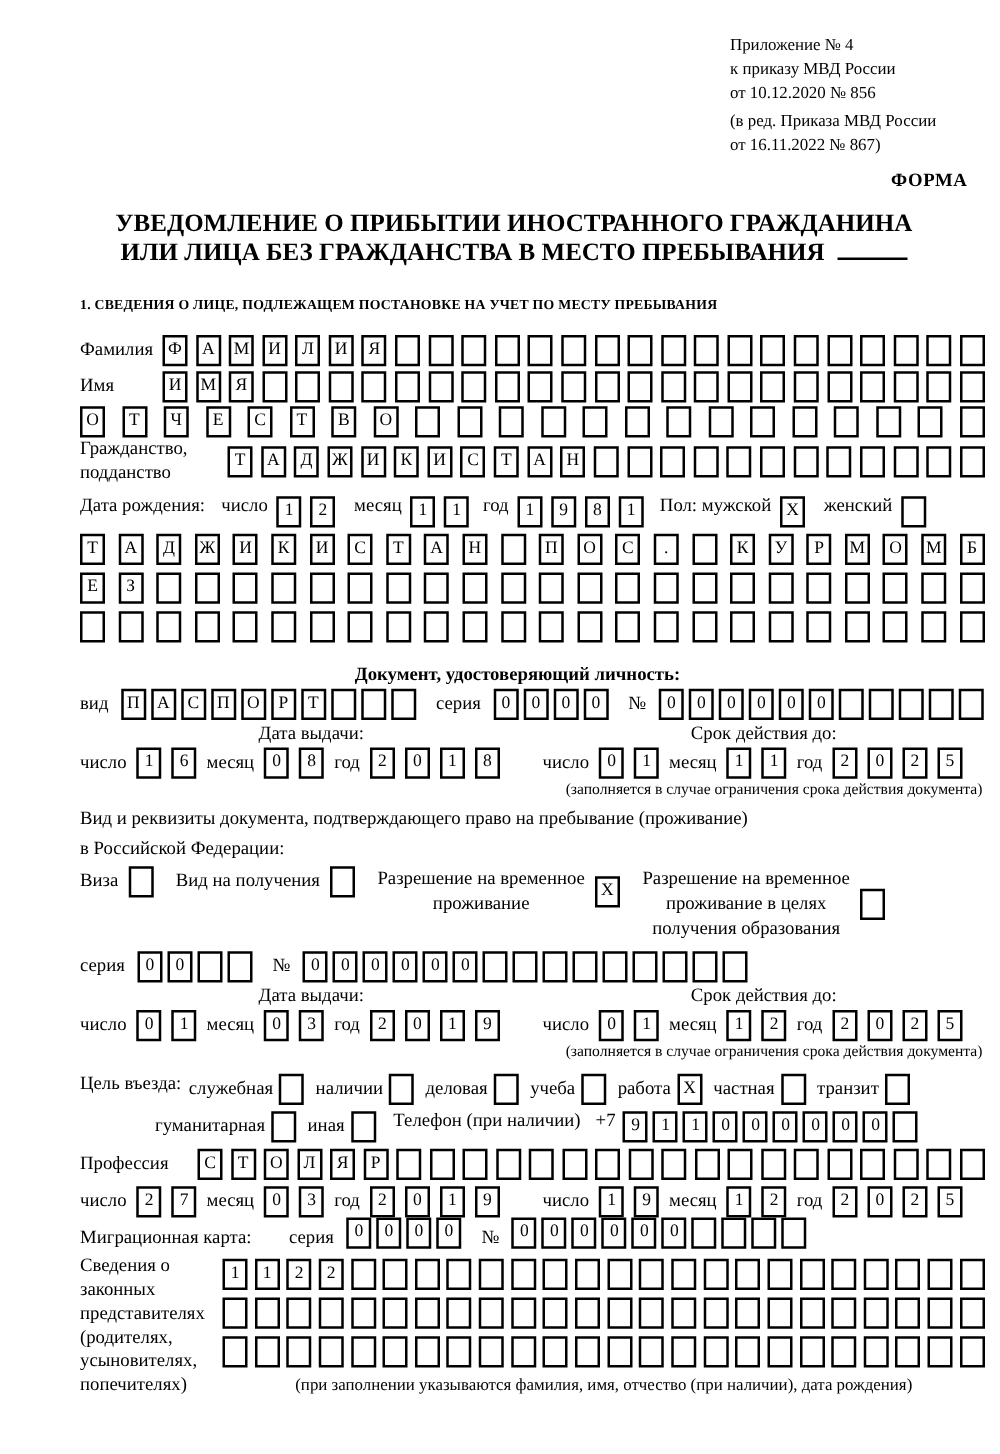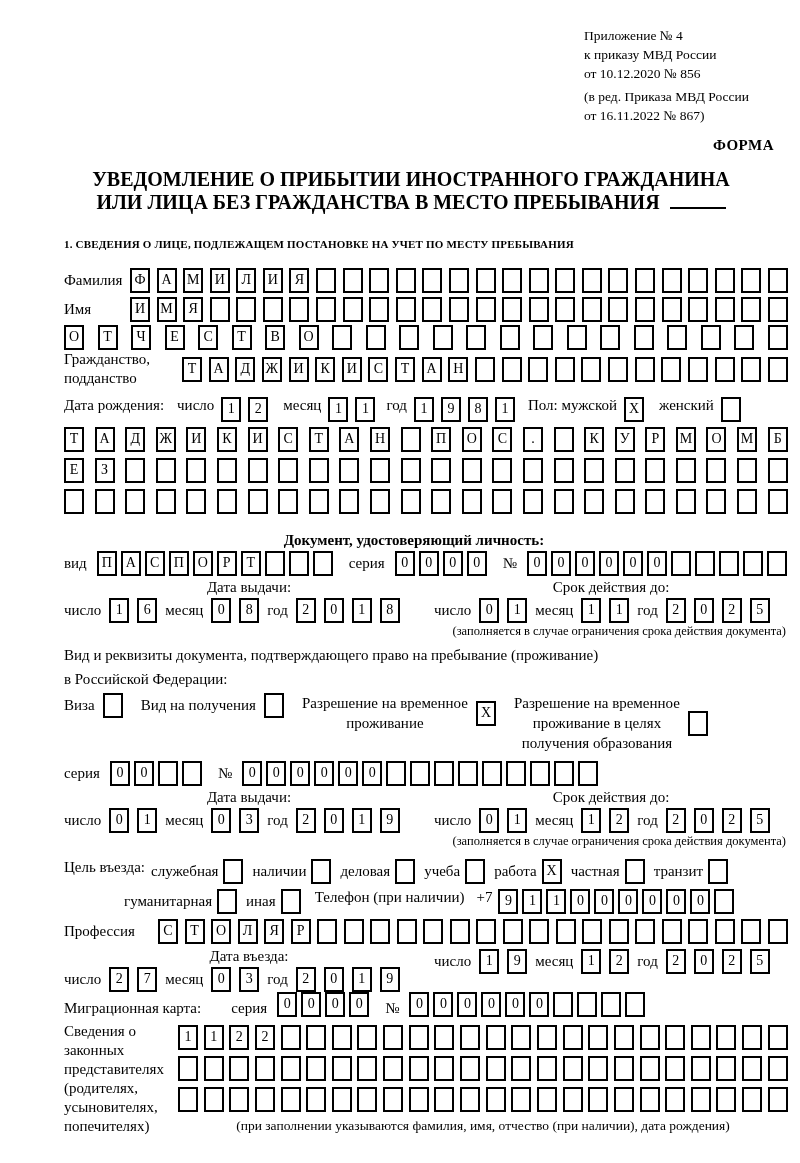--- a/index.html
+++ b/index.html
@@ -624,21 +624,20 @@
         <span class="bx"></span>
         <span class="bx"></span>
         <span class="bx"></span>
         <span class="bx"></span>
         <span class="bx"></span>
       </div>
   </div>
 
   <div class="dates" style="margin-top:3px">
     <div class="dg1">
-      <div class="dtitle">Дата въезда:</div>
       <div class="dline">
         <span>число</span>
         <span class="cells">
             <span class="bx">2</span>
             <span class="bx">7</span>
           </span>
         <span>месяц</span>
         <span class="cells">
             <span class="bx">0</span>
             <span class="bx">3</span>

